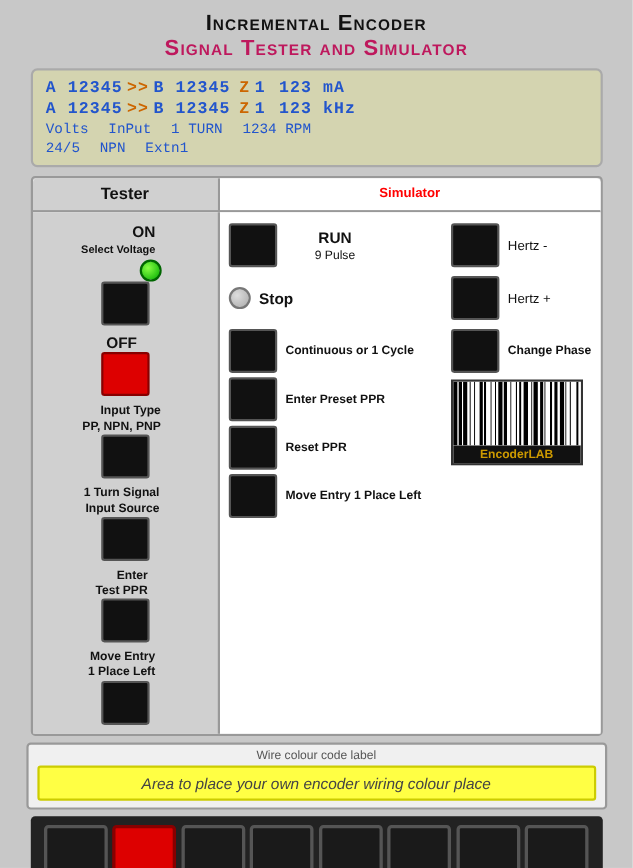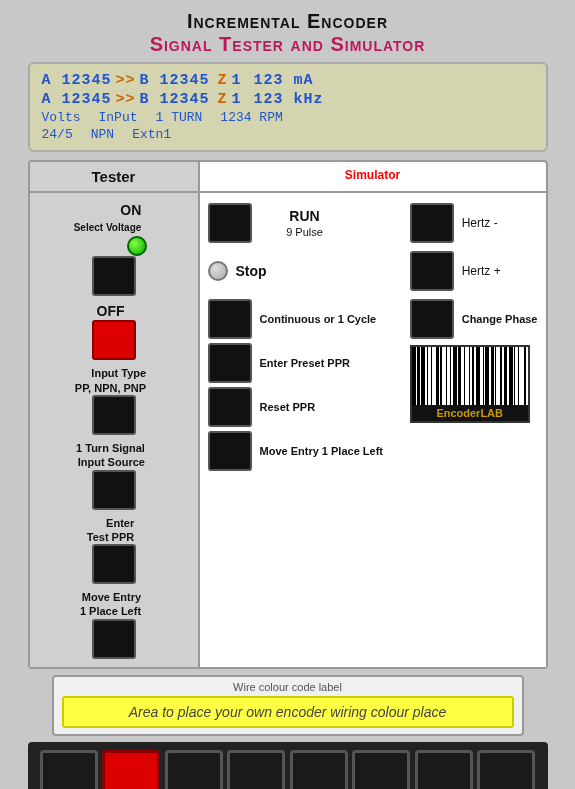--- a/index.html
+++ b/index.html
@@ -266,21 +266,21 @@
       width: 100%;
     }
 
     
     .bar { display: inline-block; height: 100%; }
     .bar-black { background: #000; }
     .bar-white { background: #fff; }
 
     
     .wire-area {
-      width: 472px;
+      width: 528px;
       background: #f0f0f0;
       border: 2px solid #999;
       border-radius: 4px;
       margin-top: 6px;
       padding: 4px 8px 6px;
     }
     .wire-area-label {
       text-align: center;
       font-size: 11px;
       color: #555;

